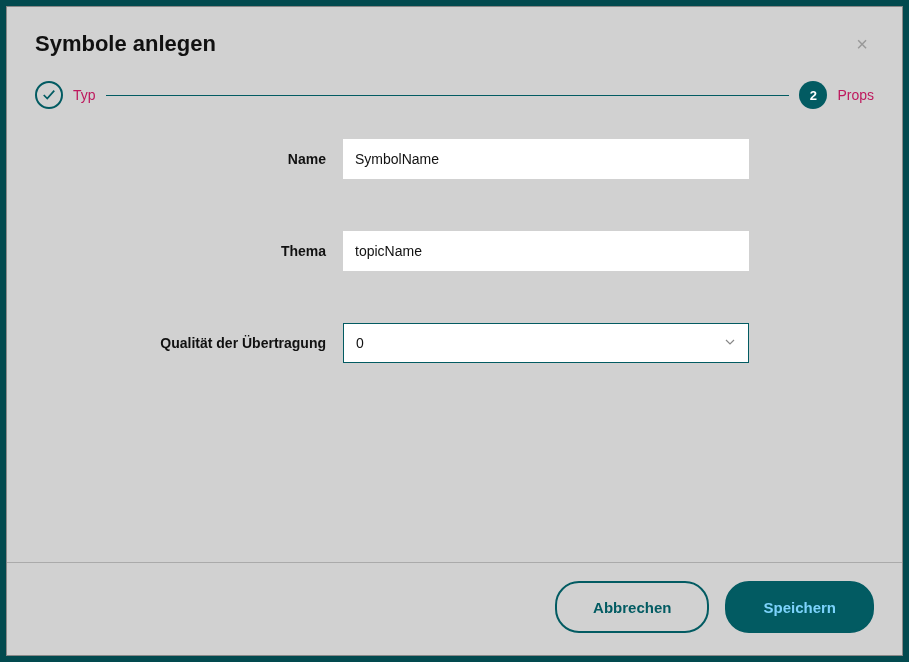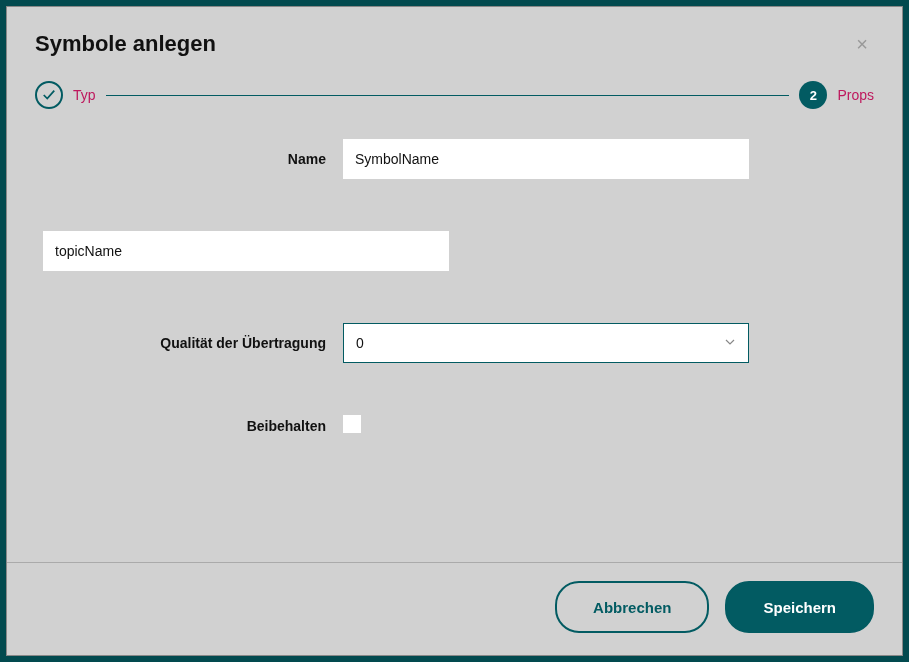--- a/index.html
+++ b/index.html
@@ -164,21 +164,21 @@
       align-items: center;
       justify-content: center;
       border: 2px solid #025b62;
     }
     .btn-secondary {
       background: transparent;
       color: #025b62;
     }
     .btn-primary {
       background: #025b62;
-      color: #ffffff;
+      color: #7dd3fc;
     }
     .check-svg {
       width: 14px;
       height: 14px;
     }
   </style>
 </head>
 <body>
 
 <div class="modal">
@@ -204,45 +204,40 @@
 
     <div class="form-row">
       <label class="form-label">Name</label>
       <div class="form-control-wrap">
         <input type="text" class="text-input" value="SymbolName" style="">
       </div>
     </div>
 
 
     <div class="form-row">
+      <label class="form-label">Thema</label>
       <div class="form-control-wrap">
         <input type="text" class="text-input" value="topicName" style="">
       </div>
     </div>
 
     <div class="form-row">
       <label class="form-label">Qualität der Übertragung</label>
       <div class="form-control-wrap">
         <div class="select-wrap">
           <span class="select-value">0</span>
           <span class="select-chevron">
             <svg width="12" height="12" viewBox="0 0 12 12">
               <path d="M2 4 L6 8 L10 4" stroke="#888" stroke-width="1.2" fill="none"></path>
             </svg>
           </span>
         </div>
       </div>
     </div>
 
-    <div class="form-row" style="margin-bottom:20px">
-      <label class="form-label">Beibehalten</label>
-      <div class="form-control-wrap">
-        <div class="checkbox unchecked"></div>
-      </div>
-    </div>
 
   </div>
 
   <div class="modal-footer">
     <button class="btn btn-secondary">Abbrechen</button>
     <button class="btn btn-primary">Speichern</button>
   </div>
 
 </div>
 

